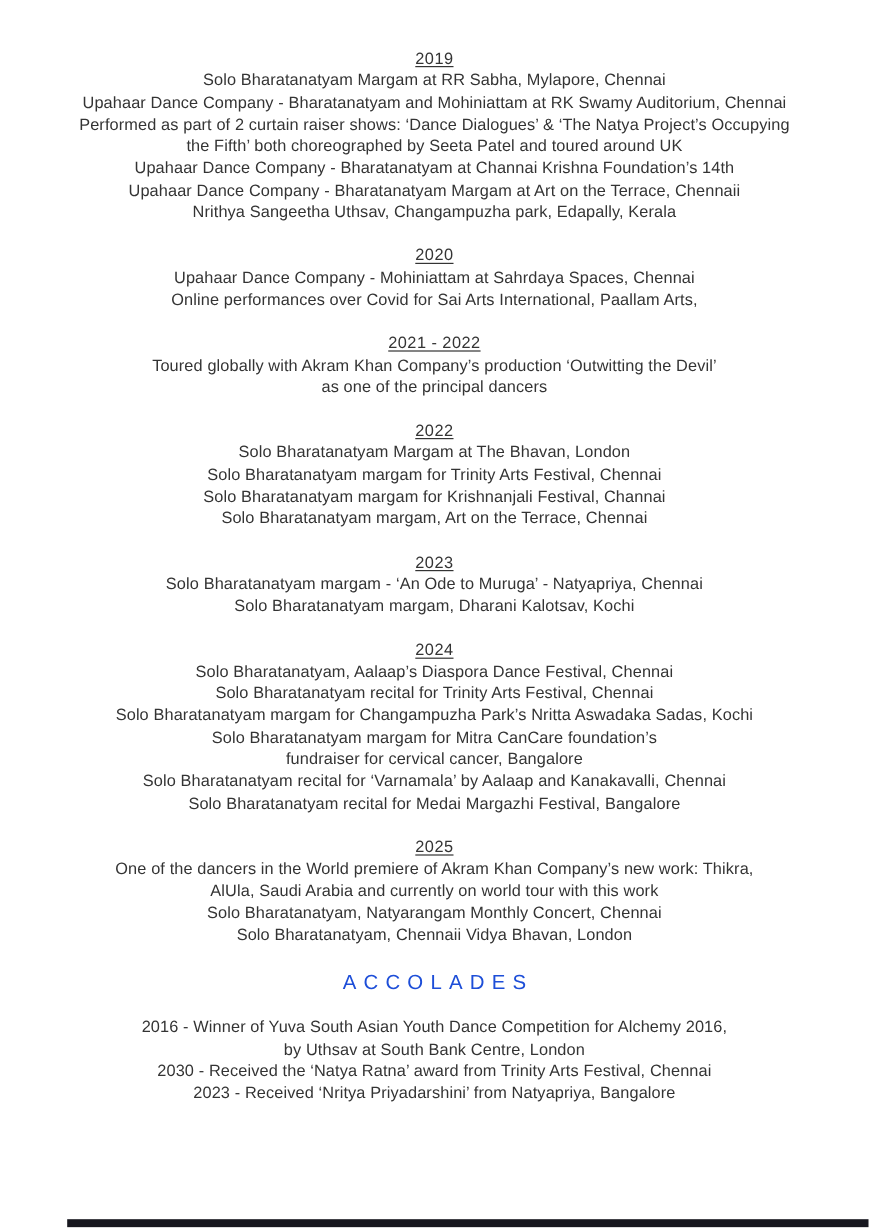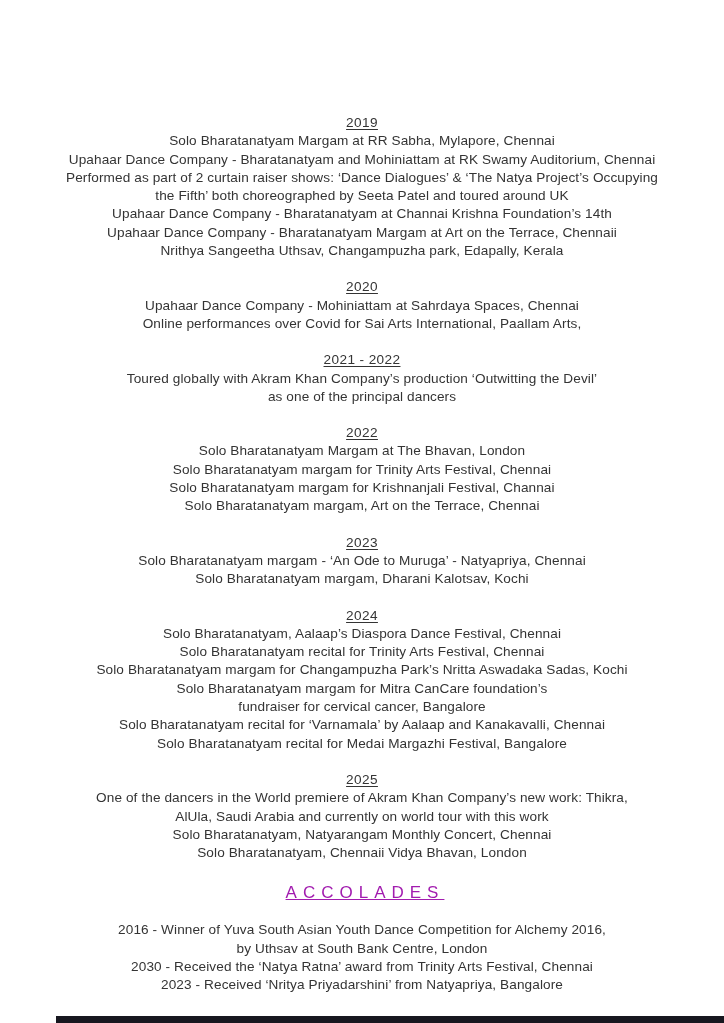--- a/index.html
+++ b/index.html
@@ -14,22 +14,21 @@
     margin: 0 auto;
     background: #ffffff;
     overflow: hidden;
     font-family: "Liberation Sans", "DejaVu Sans", sans-serif;
     font-size: 13.6px;
     line-height: 18.3px;
     color: #343434;
     text-align: center;
   }
   .content {
-    padding-top: 66px;
-    margin-top: 48px;
+    padding-top: 40px;
   }
   .section {
     margin: 0 10px 18px 10px;
   }
   .year-heading {
     font-size: 13.6px;
     font-weight: 400;
     margin: 0;
     text-decoration: underline;
     text-underline-offset: 2px;
@@ -111,21 +110,21 @@
         </div>
         <div class="section">
           <h3 class="year-heading">2025</h3>
           <p class="event-line">One of the dancers in the World premiere of Akram Khan Company’s new work: Thikra,</p>
           <p class="event-line">AlUla, Saudi Arabia and currently on world tour with this work</p>
           <p class="event-line">Solo Bharatanatyam, Natyarangam Monthly Concert, Chennai</p>
           <p class="event-line">Solo Bharatanatyam, Chennaii Vidya Bhavan, London</p>
         </div>
       </div>
 
-    <h2 class="accolades-heading" id="accolades-heading" style="color: #a21caf; text-decoration: underline;">ACCOLADES</h2>
+    <h2 class="accolades-heading" id="accolades-heading" style="color: #1d4ed8;">ACCOLADES</h2>
 
     <div class="accolades-list" id="accolades-root">
         <p class="event-line">2016 - Winner of Yuva South Asian Youth Dance Competition for Alchemy 2016,</p>
         <p class="event-line">by Uthsav at South Bank Centre, London</p>
         <p class="event-line">2030 - Received the ‘Natya Ratna’ award from Trinity Arts Festival, Chennai</p>
         <p class="event-line">2023 - Received ‘Nritya Priyadarshini’ from Natyapriya, Bangalore</p>
       </div>
   </div>
 
   <div class="bottom-bar" id="bottom-bar" style="background: rgb(23, 23, 31);"></div>

